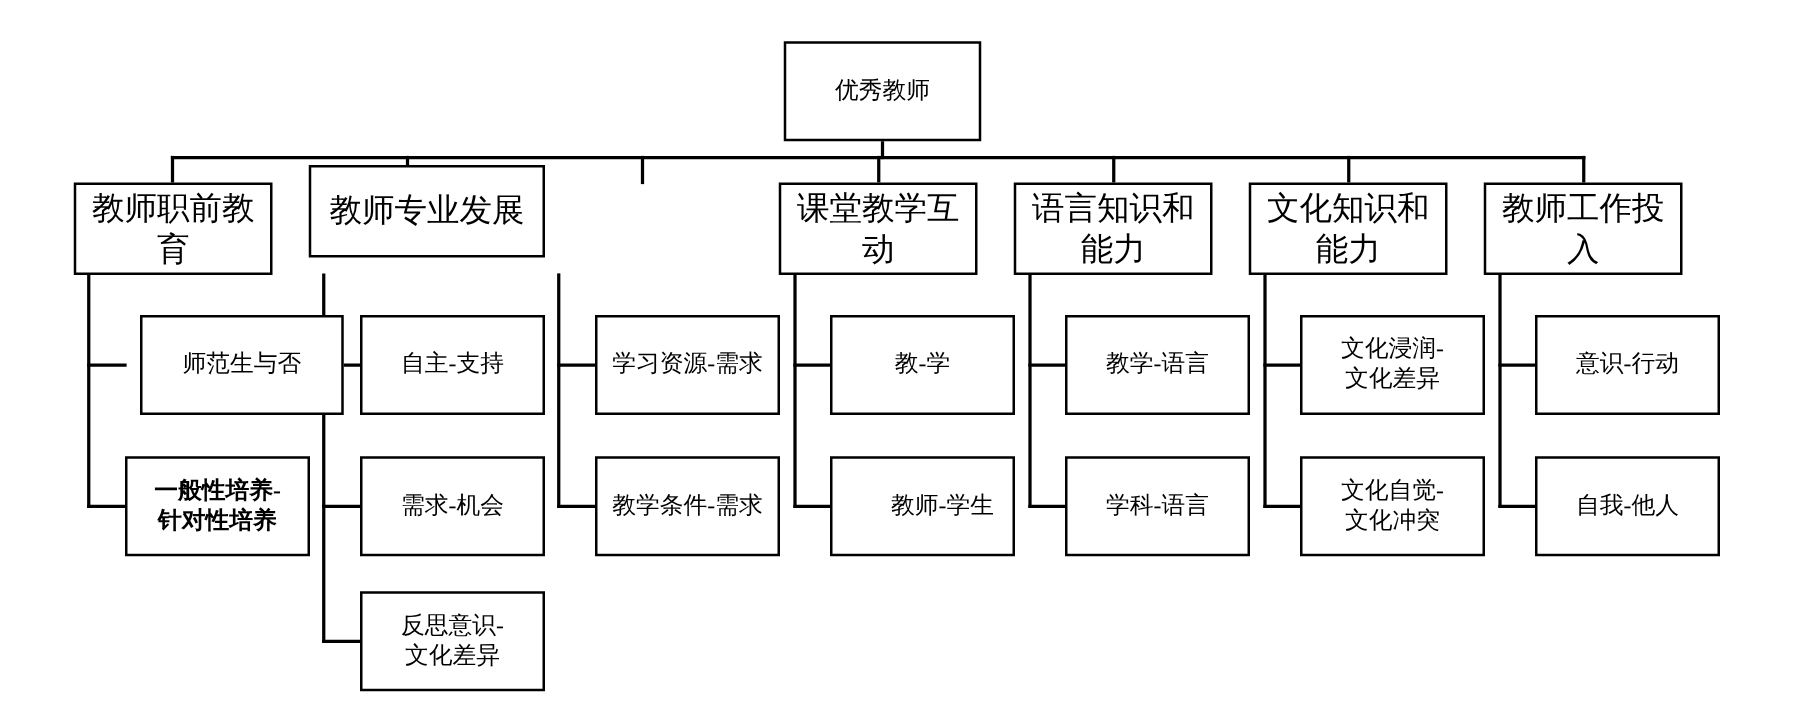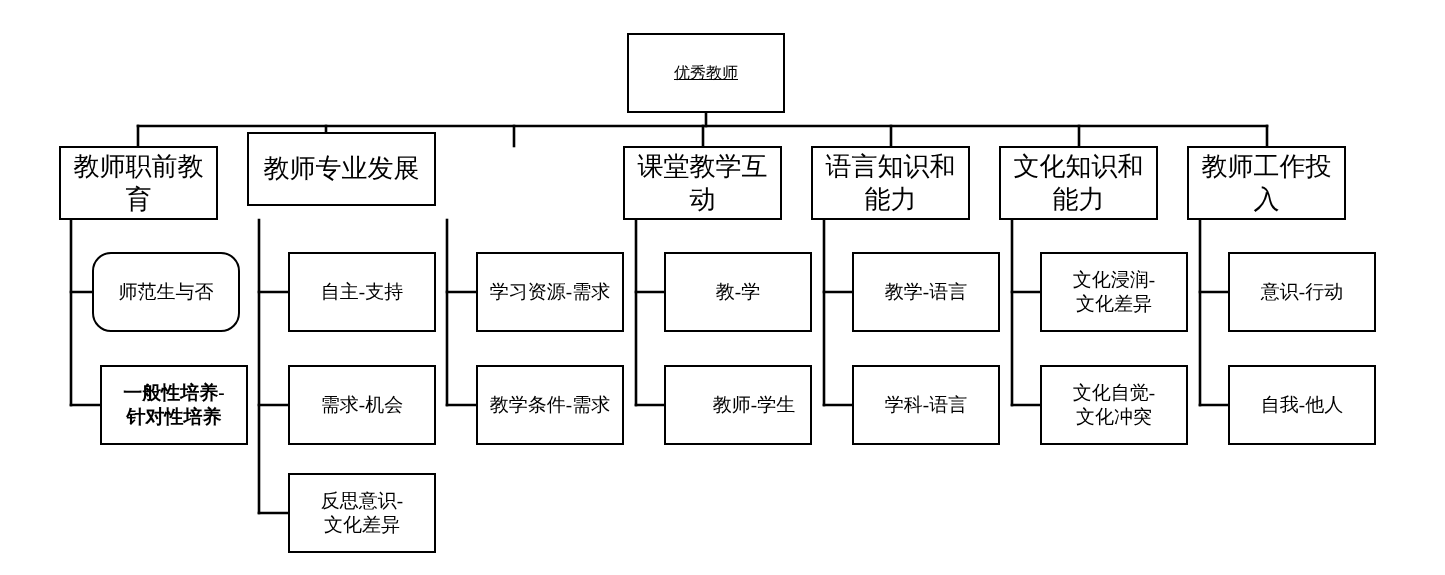--- a/index.html
+++ b/index.html
@@ -37,22 +37,21 @@
     text-align: center;
     color: #000000;
     line-height: 1.28;
     z-index: 2;
   }
   .node-label {
     display: block;
     white-space: pre-line;
   }
   .node.root {
-    font-size: 16px;
-    text-decoration: underline;
+    font-size: 19px;
   }
   .node.level2 {
     font-size: 26px;
   }
   .node.level3 {
     font-size: 19px;
   }
 </style>
 </head>
 <body>
@@ -109,21 +108,21 @@
   <div class="node level2" style="left:811px; top:146px; width:159px; height:74px;">
     <span class="node-label">语言知识和能力</span>
   </div>
   <div class="node level2" style="left:999px; top:146px; width:159px; height:74px;">
     <span class="node-label">文化知识和能力</span>
   </div>
   <div class="node level2" style="left:1187px; top:146px; width:159px; height:74px;">
     <span class="node-label">教师工作投入</span>
   </div>
 
-  <div class="node level3" style="left:92px; top:252px; width:148px; height:80px;border-radius:19px;">
+  <div class="node level3" style="left:112px; top:252px; width:163px; height:80px;">
     <span class="node-label">师范生与否</span>
   </div>
   <div class="node level3" style="left:100px; top:365px; width:148px; height:80px;font-weight:bold;">
     <span class="node-label">一般性培养-
 针对性培养</span>
   </div>
 
   <div class="node level3" style="left:288px; top:252px; width:148px; height:80px;">
     <span class="node-label">自主-支持</span>
   </div>

